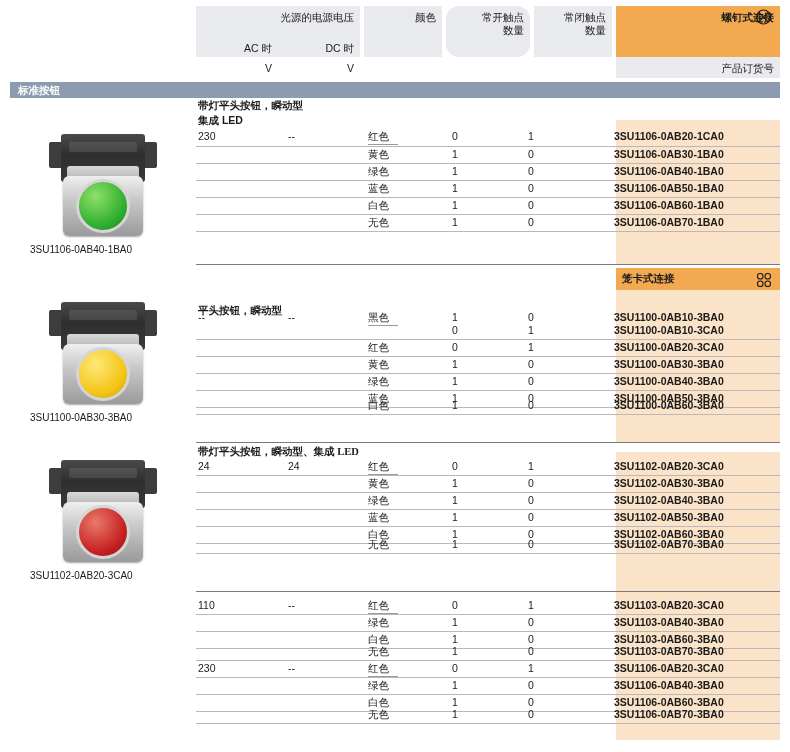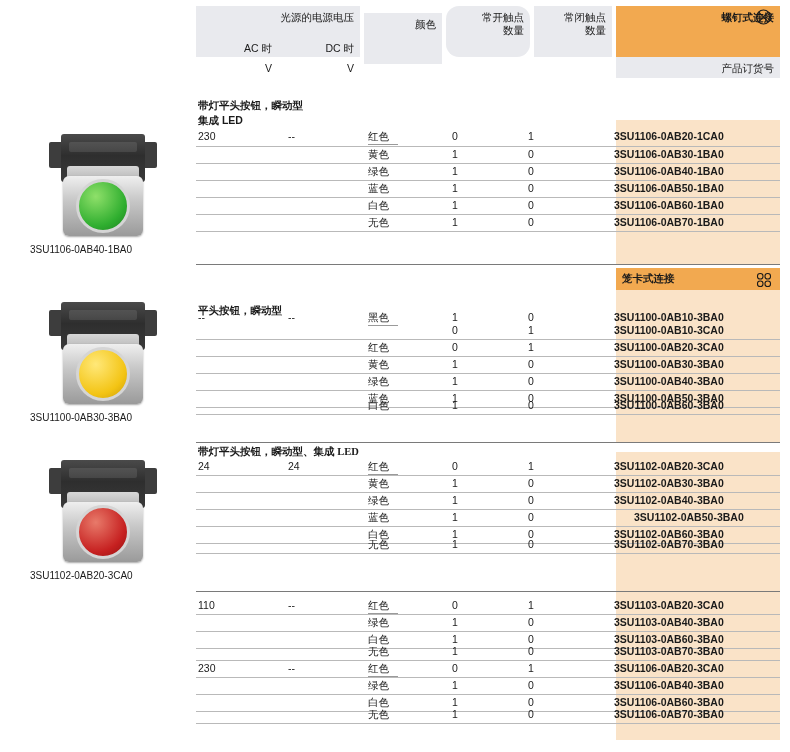--- a/index.html
+++ b/index.html
@@ -49,21 +49,21 @@
   .hdr-dc {
     left: 82px; top: 31px; width: 82px; height: 20px;
   }
   .hdr-vu1 {
     left: 0; top: 51px; width: 82px; height: 21px; background: #ffffff;
   }
   .hdr-vu2 {
     left: 82px; top: 51px; width: 82px; height: 21px; background: #ffffff;
   }
   .hdr-color {
-    left: 168px; top: 0; width: 78px; height: 51px; margin-top: 7px;
+    left: 168px; top: 0; width: 78px; height: 51px;
   }
   .hdr-no {
     left: 250px; top: 0; width: 84px; height: 51px; border-radius: 13px;
   }
   .hdr-nc {
     left: 338px; top: 0; width: 78px; height: 51px;
   }
   .hdr-screw {
     left: 420px; top: 0; width: 164px; height: 51px;
     background: #f2a950;
@@ -279,20 +279,21 @@
   <div class="hdr-cage">
     <span>笼卡式连接</span>
     <svg class="corner-icon" style="top:4px;" viewBox="0 0 16 16">
       <rect x="1.5" y="1.5" width="5.5" height="5.5" rx="2.6" fill="none" stroke="#1a1a1a" stroke-width="1.1"></rect>
       <rect x="9" y="1.5" width="5.5" height="5.5" rx="2.6" fill="none" stroke="#1a1a1a" stroke-width="1.1"></rect>
       <rect x="1.5" y="9" width="5.5" height="5.5" rx="2.6" fill="none" stroke="#1a1a1a" stroke-width="1.1"></rect>
       <rect x="9" y="9" width="5.5" height="5.5" rx="2.6" fill="none" stroke="#1a1a1a" stroke-width="1.1"></rect>
     </svg>
   </div>
 
+  <div class="section-bar">标准按钮</div>
 
   <div class="product" style="top:132px;">
     <div class="btn-img">
       <div class="btn-tab-l"></div>
       <div class="btn-tab-r"></div>
       <div class="btn-body"></div>
       <div class="btn-collar"></div>
       <div class="btn-ring">
         <div class="btn-lens lens-green"></div>
       </div>
@@ -436,21 +437,21 @@
 
   <div class="txt c-color" style="top:494px;">绿色</div>
   <div class="txt c-no" style="top:494px;">1</div>
   <div class="txt c-nc" style="top:494px;">0</div>
   <div class="txt c-order" style="top:494px;">3SU1102-0AB40-3BA0</div>
   <div class="row-line" style="top:509px;"></div>
 
   <div class="txt c-color" style="top:511px;">蓝色</div>
   <div class="txt c-no" style="top:511px;">1</div>
   <div class="txt c-nc" style="top:511px;">0</div>
-  <div class="txt c-order" style="top:511px;margin-left:20px;">3SU1102-0AB50-3BA0</div>
+  <div class="txt c-order" style="top:511px;">3SU1102-0AB50-3BA0</div>
   <div class="row-line" style="top:526px;"></div>
 
   <div class="txt c-color" style="top:528px;">白色</div>
   <div class="txt c-no" style="top:528px;">1</div>
   <div class="txt c-nc" style="top:528px;">0</div>
   <div class="txt c-order" style="top:528px;">3SU1102-0AB60-3BA0</div>
   <div class="row-line" style="top:543px;"></div>
 
   <div class="txt c-color" style="top:538px;">无色</div>
   <div class="txt c-no" style="top:538px;">1</div>

